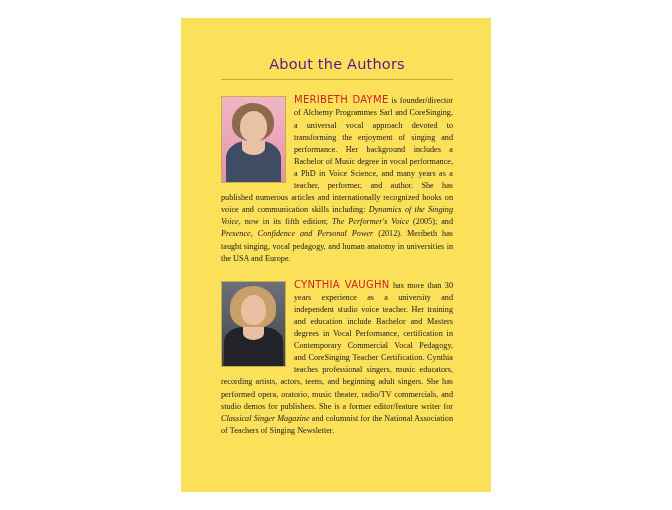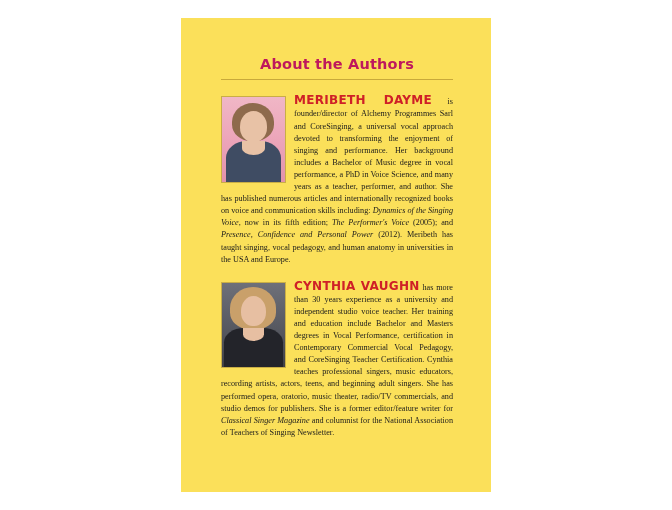--- a/index.html
+++ b/index.html
@@ -27,24 +27,24 @@
     height: 474px;
     background: #fbe05a;
   }
   .content {
     position: absolute;
     left: 40px;
     top: 38px;
     width: 232px;
   }
   .title {
-    color: #be185d;
+    color: #4c1d95;
     font-family: "DejaVu Sans", sans-serif;
     font-size: 14.5px;
-    font-weight: bold;
+    font-weight: normal;
     letter-spacing: 0.2px;
     text-align: center;
     margin: 0 0 6px 0;
     line-height: 1.2;
   }
   .rule {
     height: 1px;
     background: #c8a93a;
     width: 232px;
     margin: 0 0 14px 0;
@@ -153,22 +153,22 @@
   }
   .bio-text {
     font-size: 8.2px;
     line-height: 12.1px;
     color: #1b1b1b;
     text-align: justify;
   }
   .name {
     color: #cf2027;
     font-family: "DejaVu Sans", sans-serif;
-    font-size: 12px;
-    font-weight: bold;
+    font-size: 10px;
+    font-weight: normal;
     letter-spacing: 0.3px;
   }
   .ital {
     font-style: italic;
   }
 </style>
 </head>
 <body>
 
 <div class="page">

